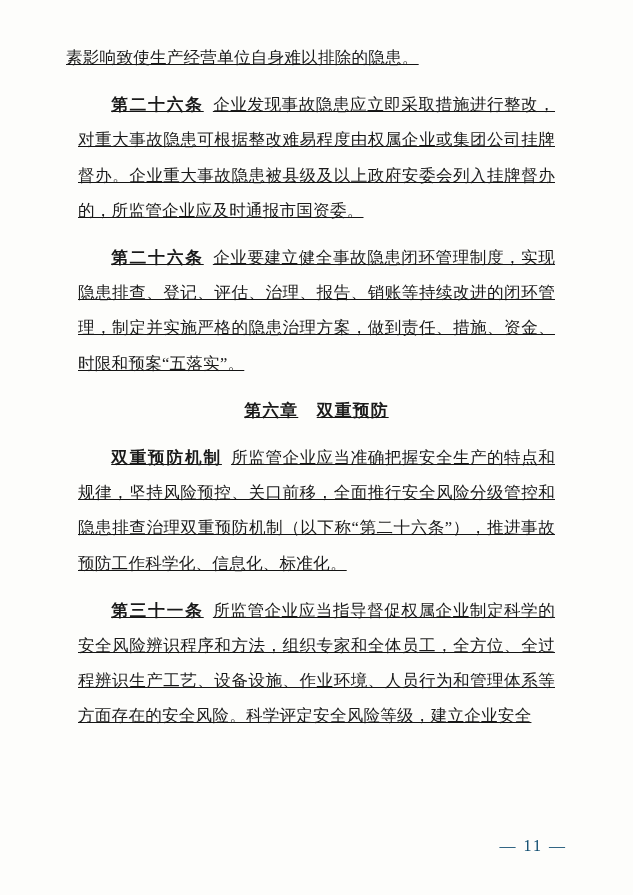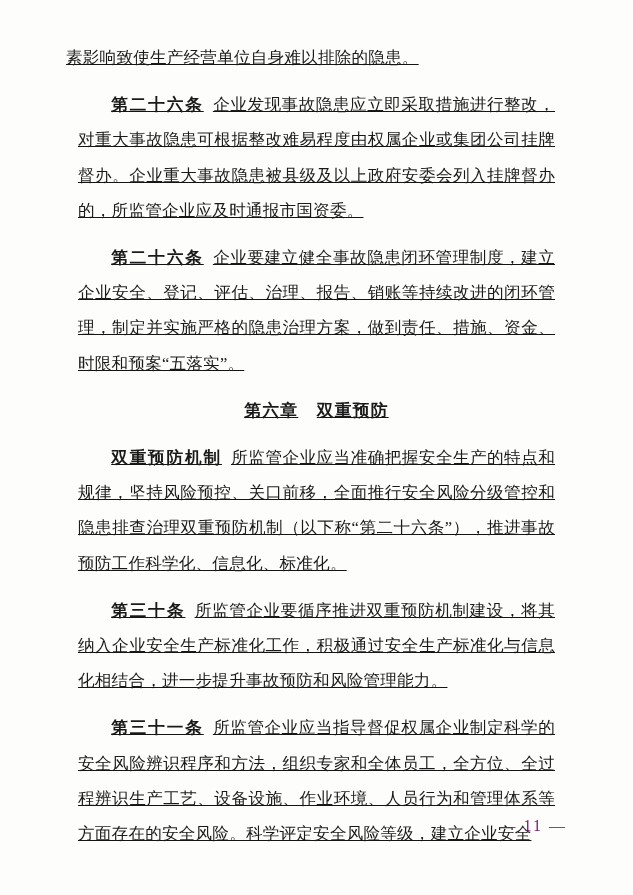--- a/index.html
+++ b/index.html
@@ -52,50 +52,49 @@
     font-weight: bold;
     letter-spacing: 1.2px;
   }
   .chapter-heading .gap {
     display: inline-block;
     width: 1.1em;
   }
   .pagenum {
     position: absolute;
     right: 66px;
-    bottom: 60px;
+    bottom: 40px;
     font-size: 16px;
     letter-spacing: 2px;
-    color: #701a75;
+    color: #0c4a6e;
     font-family: "Liberation Serif", "DejaVu Serif", serif;
   }
   .sp {
     display: inline-block;
     width: 0.55em;
   }
 </style>
 </head>
 <body>
 
 <div class="page">
 
   <div class="body-text">
 
     <p class="para">素影响致使生产经营单位自身难以排除的隐患。</p>
 
     <p class="indent"><span class="artnum">第二十六条</span><span class="sp"></span><span>企业发现事故隐患应立即采取措施进行整改，对重大事故隐患可根据整改难易程度由权属企业或集团公司挂牌督办。企业重大事故隐患被县级及以上政府安委会列入挂牌督办的，所监管企业应及时通报市国资委。</span></p>
 
-    <p class="indent"><span class="artnum">第二十六条</span><span class="sp"></span><span>企业要建立健全事故隐患闭环管理制度，建立企业安全、登记、评估、治理、报告、销账等持续改进的闭环管理，制定并实施严格的隐患治理方案，做到责任、措施、资金、时限和预案“五落实”。</span></p>
+    <p class="indent"><span class="artnum">第二十六条</span><span class="sp"></span><span>企业要建立健全事故隐患闭环管理制度，实现隐患排查、登记、评估、治理、报告、销账等持续改进的闭环管理，制定并实施严格的隐患治理方案，做到责任、措施、资金、时限和预案“五落实”。</span></p>
 
 
     <p class="chapter-heading"><span>第六章</span><span class="gap"></span><span>双重预防</span></p>
 
     <p class="indent"><span class="artnum">双重预防机制</span><span class="sp"></span><span>所监管企业应当准确把握安全生产的特点和规律，坚持风险预控、关口前移，全面推行安全风险分级管控和隐患排查治理双重预防机制（以下称“第二十六条”），推进事故预防工作科学化、信息化、标准化。</span></p>
 
-    <p class="indent"><span class="artnum">第三十条</span><span class="sp"></span><span>所监管企业要循序推进双重预防机制建设，将其纳入企业安全生产标准化工作，积极通过安全生产标准化与信息化相结合，进一步提升事故预防和风险管理能力。</span></p>
 
     <p class="indent"><span class="artnum">第三十一条</span><span class="sp"></span><span>所监管企业应当指导督促权属企业制定科学的安全风险辨识程序和方法，组织专家和全体员工，全方位、全过程辨识生产工艺、设备设施、作业环境、人员行为和管理体系等方面存在的安全风险。科学评定安全风险等级，建立企业安全</span></p>
 
   </div>
 
   <div class="pagenum">— 11 —</div>
 
 </div>
 
 </body></html>

